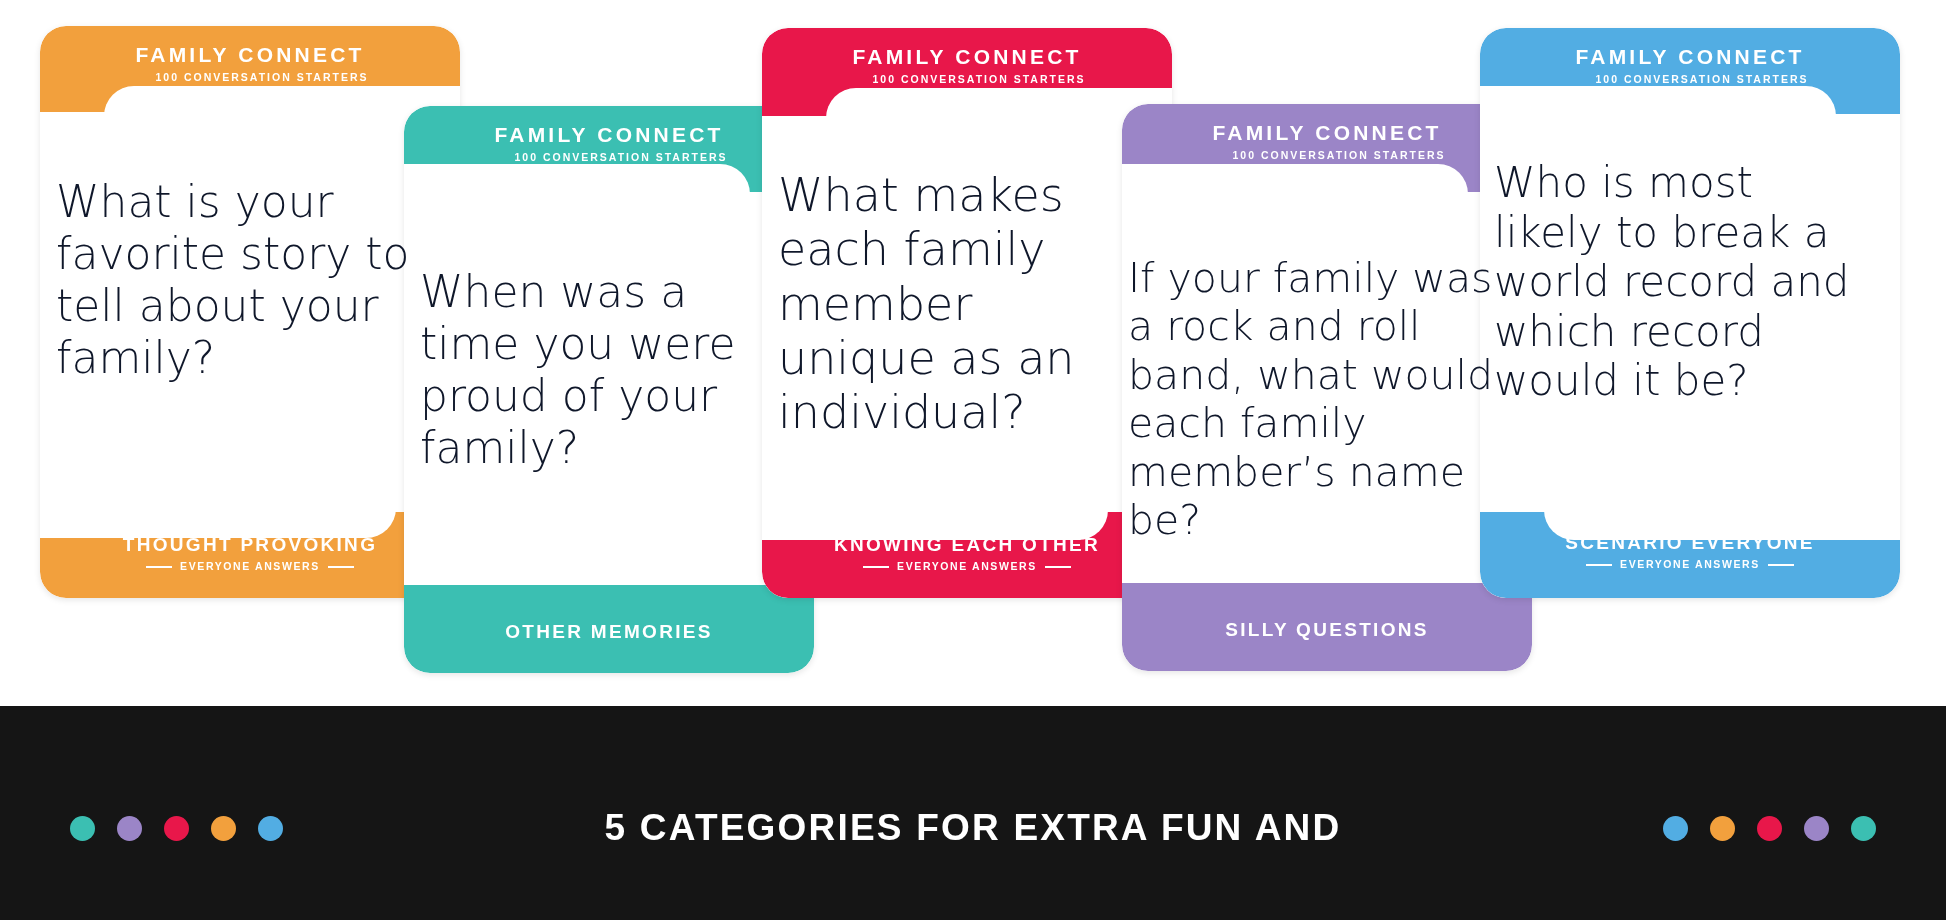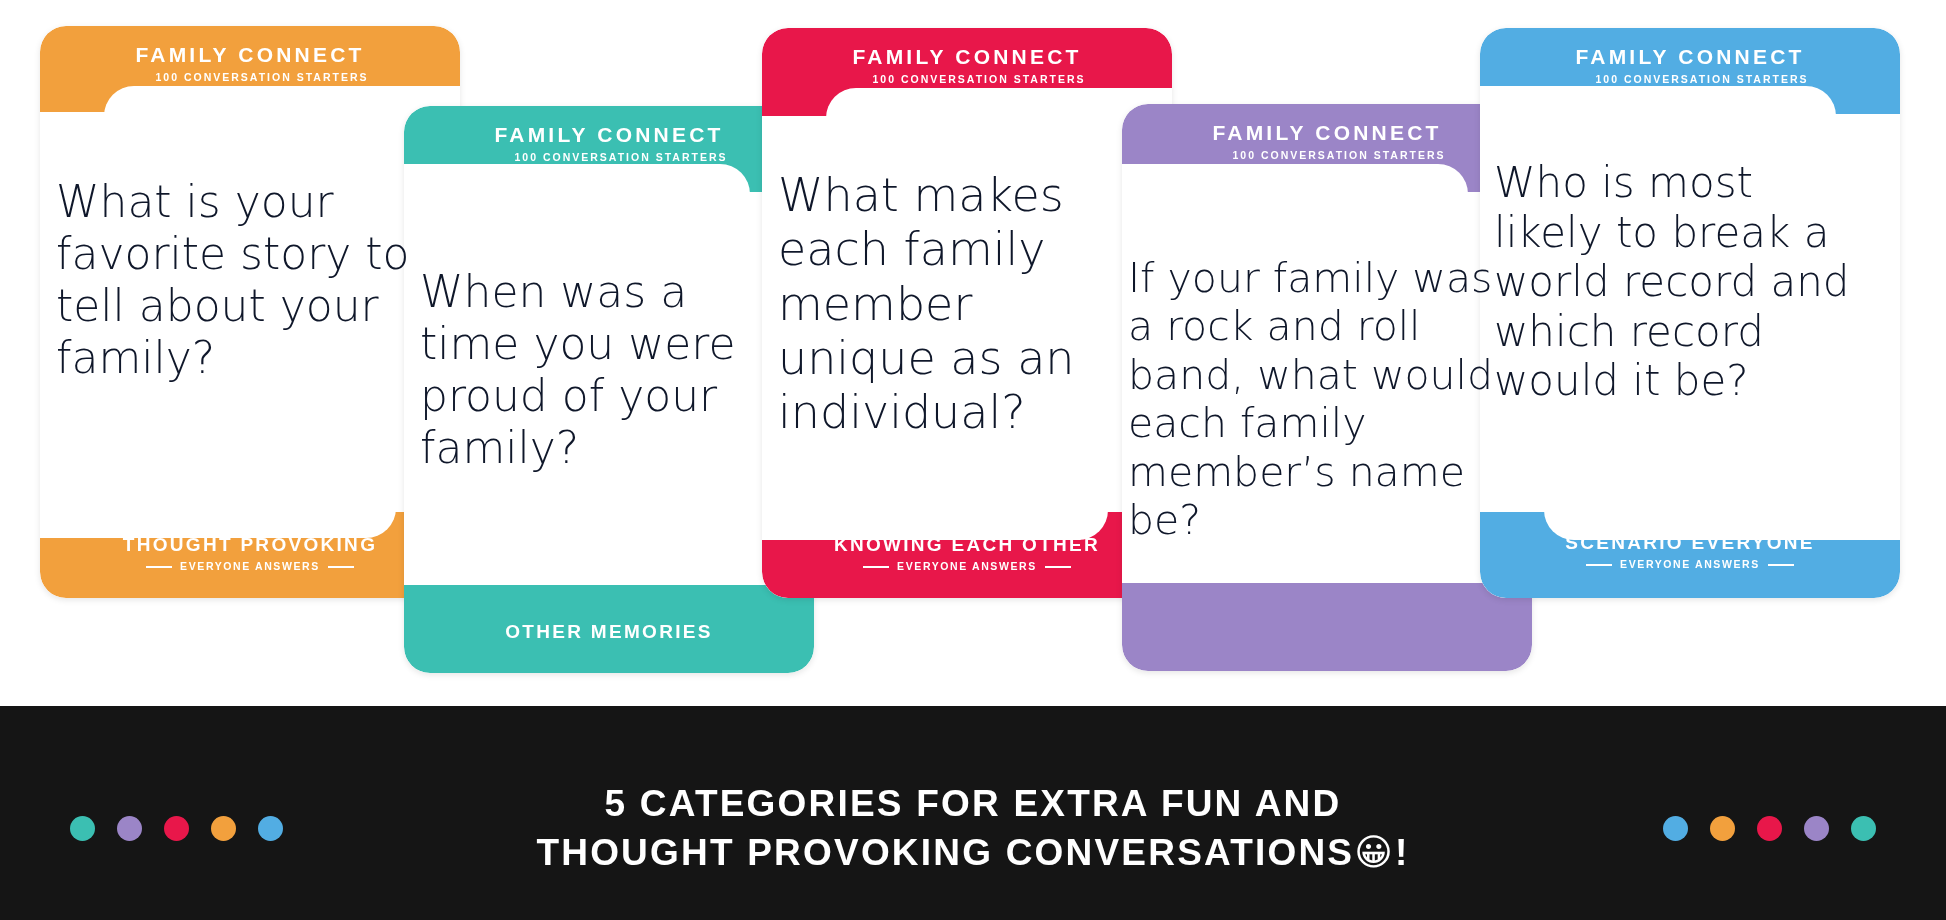--- a/index.html
+++ b/index.html
@@ -211,20 +211,23 @@
 
   <div class="card" style="left:1122px; top:104px; width:410px; height:567px;">
     <div class="bg" style="background:#9B85C7;"></div>
     <div class="white" style="top:88px; bottom:88px; left:0; right:0;"></div>
     <div class="white" style="top:60px; height:40px; left:0; right:64px; border-top-right-radius:30px;"></div>
     <div class="card-head">
       <div class="brand">FAMILY CONNECT</div>
       <div class="sub">100 CONVERSATION STARTERS</div>
     </div>
     <div class="question" style="top:150px; font-size:41px; padding:0 6px;">If your family was a rock and roll band, what would each family member’s name be?</div>
+    <div class="card-foot bottom-only" style="bottom:30px;">
+      <div class="cat">SILLY QUESTIONS</div>
+    </div>
   </div>
 
   <div class="card" style="left:1480px; top:28px; width:420px; height:570px;">
     <div class="bg" style="background:#52ADE3;"></div>
     <div class="white" style="top:86px; bottom:86px; left:0; right:0;"></div>
     <div class="white" style="top:58px; height:40px; left:0; right:64px; border-top-right-radius:30px;"></div>
     <div class="white" style="bottom:58px; height:40px; left:64px; right:0; border-bottom-left-radius:30px;"></div>
     <div class="card-head">
       <div class="brand">FAMILY CONNECT</div>
       <div class="sub">100 CONVERSATION STARTERS</div>
@@ -242,23 +245,20 @@
   <div class="dots">
     <span class="dot" style="background:#3BBFB2"></span>
     <span class="dot" style="background:#9B85C7"></span>
     <span class="dot" style="background:#E8174A"></span>
     <span class="dot" style="background:#F2A03D"></span>
     <span class="dot" style="background:#52ADE3"></span>
   </div>
 
   <div id="banner-text">
     <span>5 CATEGORIES FOR EXTRA FUN AND</span>
-    <span class="line2">
-      <span>THOUGHT PROVOKING CONVERSATIONS</span><span class="emoji">😀</span><span>!</span>
-    </span>
   </div>
 
   <div class="dots">
     <span class="dot" style="background:#52ADE3"></span>
     <span class="dot" style="background:#F2A03D"></span>
     <span class="dot" style="background:#E8174A"></span>
     <span class="dot" style="background:#9B85C7"></span>
     <span class="dot" style="background:#3BBFB2"></span>
   </div>
 </div>

